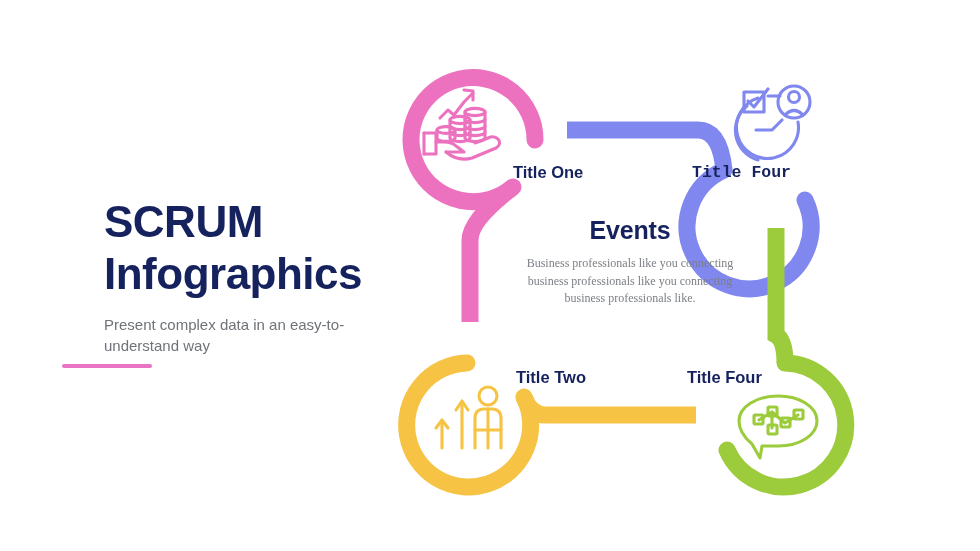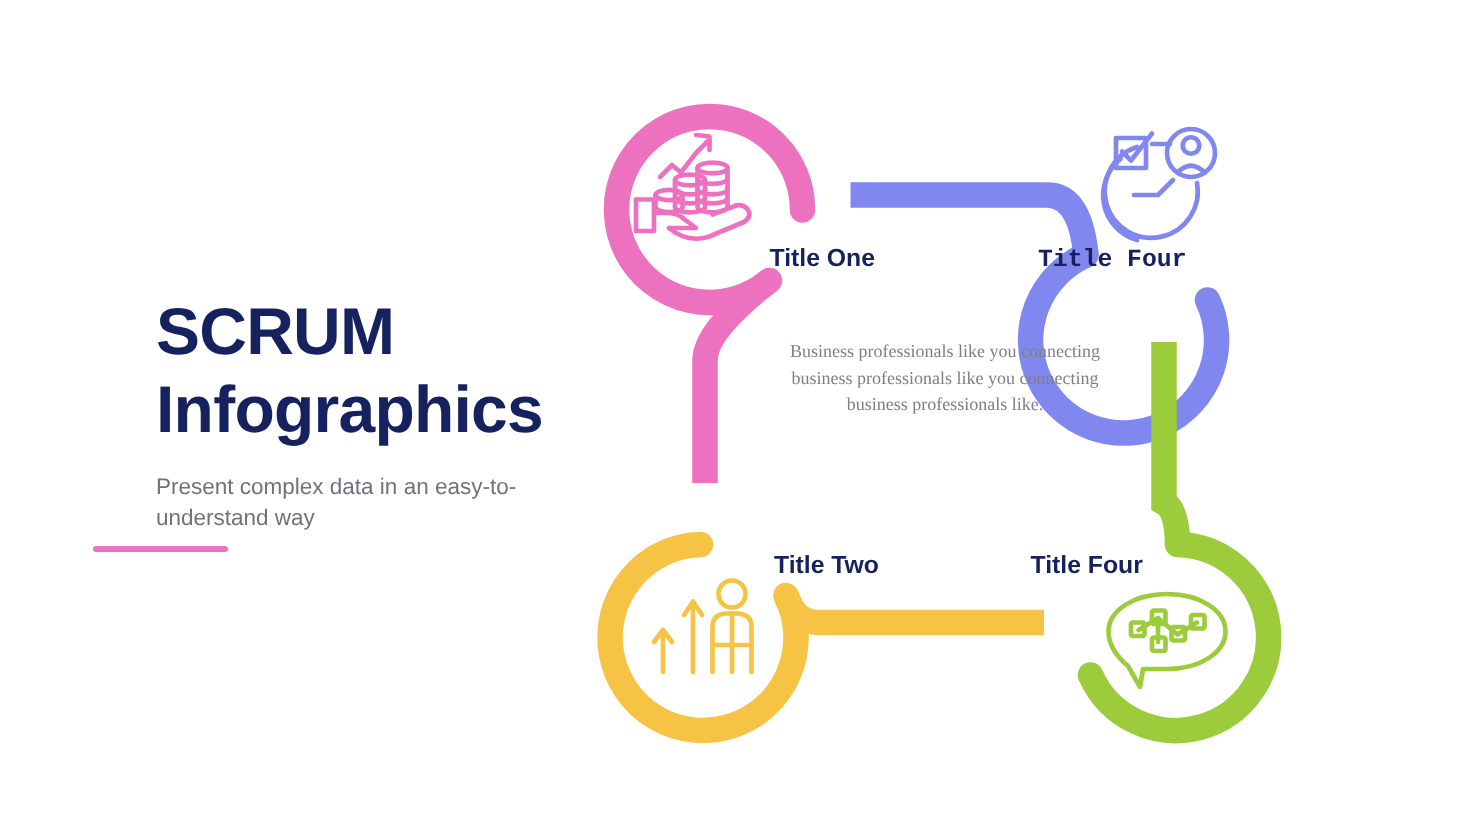--- a/index.html
+++ b/index.html
@@ -228,16 +228,17 @@
 
     </svg>
   </div>
 
   <div class="node-title" id="title-one">Title One</div>
   <div class="node-title" id="title-four">Title Four</div>
   <div class="node-title" id="title-two">Title Two</div>
   <div class="node-title" id="title-three">Title Four</div>
 
   <div id="center-block">
+    <div id="center-heading">Events</div>
     <p id="center-body">Business professionals like you connecting business professionals like you connecting business professionals like.</p>
   </div>
 
 </div>
 
 </body></html>

